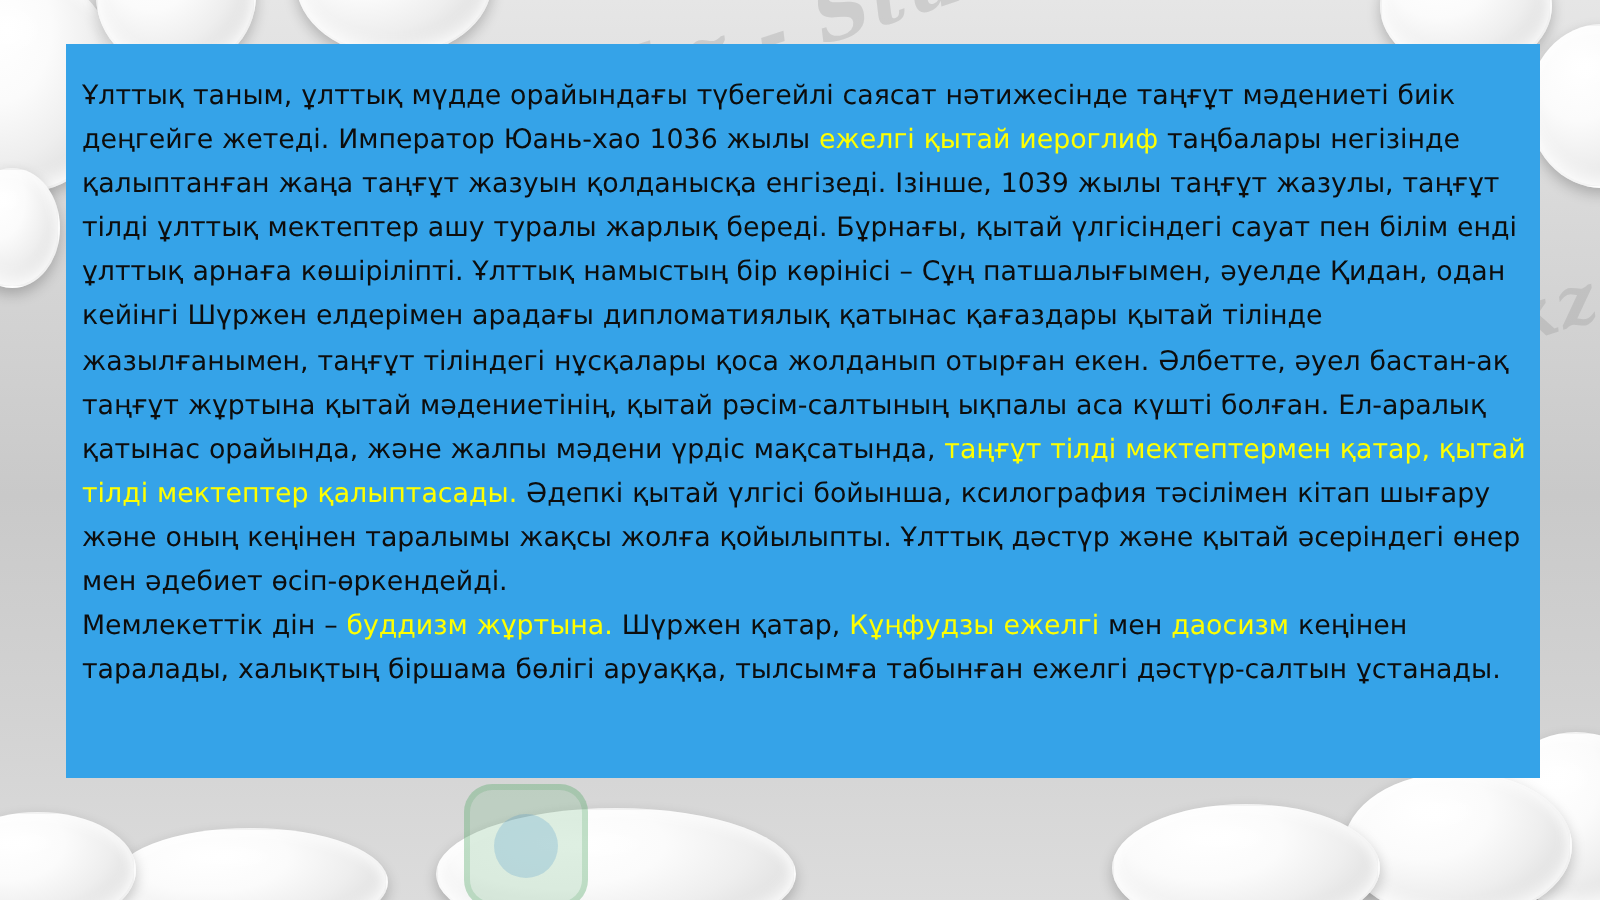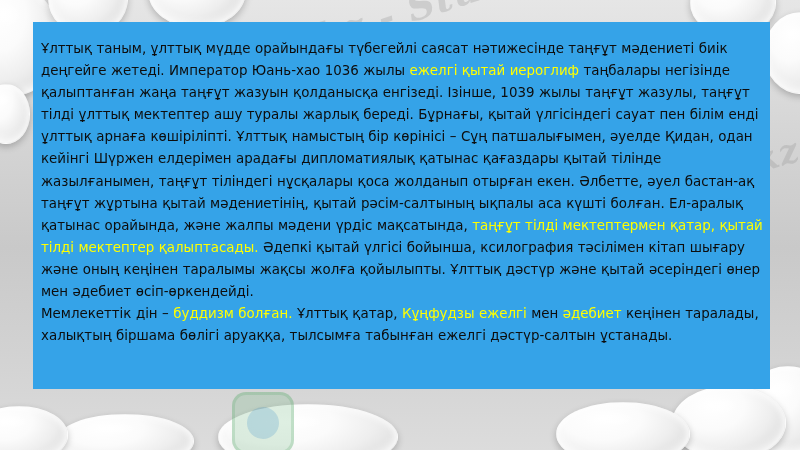--- a/index.html
+++ b/index.html
@@ -118,17 +118,17 @@
 
   <div class="watermark" style="left:196px; top:-6px; font-size:38px;">Stud.kz - Stud.kz</div>
   <div class="watermark" style="left:470px; top:180px; font-size:34px;">stud.kz - Stud.kz</div>
   <div class="watermark" style="left:120px; top:304px; font-size:40px;">kz - Stud.kz</div>
   <div class="watermark" style="left:620px; top:330px; font-size:30px;">Stud.kz</div>
   <div class="wm-logo" style="left:232px; top:392px;"></div>
 
   <div id="textbox">
     <div id="bodytext">
       <p class="para"><span><span>Ұлттық таным, ұлттық мүдде орайындағы түбегейлі саясат нәтижесінде таңғұт мәдениеті биік деңгейге жетеді. Император Юань-хао 1036 жылы </span><span class="hl">ежелгі қытай иероглиф</span><span> таңбалары негізінде қалыптанған жаңа таңғұт жазуын қолданысқа енгізеді. Ізінше, 1039 жылы таңғұт жазулы, таңғұт тілді ұлттық мектептер ашу туралы жарлық береді. Бұрнағы, қытай үлгісіндегі сауат пен білім енді ұлттық арнаға көшіріліпті. Ұлттық намыстың бір көрінісі – Сұң патшалығымен, әуелде Қидан, одан кейінгі Шүржен елдерімен арадағы дипломатиялық қатынас қағаздары қытай тілінде жазылғанымен, таңғұт тіліндегі нұсқалары қоса жолданып отырған екен. Әлбетте, әуел бастан-ақ таңғұт жұртына қытай мәдениетінің, қытай рәсім-салтының ықпалы аса күшті болған. Ел-аралық қатынас орайында, және жалпы мәдени үрдіс мақсатында, </span><span class="hl">таңғұт тілді мектептермен қатар, қытай тілді мектептер қалыптасады.</span><span> Әдепкі қытай үлгісі бойынша, ксилография тәсілімен кітап шығару және оның кеңінен таралымы жақсы жолға қойылыпты. Ұлттық дәстүр және қытай әсеріндегі өнер мен әдебиет өсіп-өркендейді.</span></span></p>
-      <p class="para"><span><span>Мемлекеттік дін – </span><span class="hl">буддизм болған.</span><span> Ұлттық қатар, </span><span class="hl">Кұңфудзы ежелгі</span><span> мен </span><span class="hl">әдебиет</span><span> кеңінен таралады, халықтың біршама бөлігі аруаққа, тылсымға табынған ежелгі дәстүр-салтын ұстанады.</span></span></p>
+      <p class="para"><span><span>Мемлекеттік дін – </span><span class="hl">буддизм жұртына.</span><span> Шүржен қатар, </span><span class="hl">Кұңфудзы ежелгі</span><span> мен </span><span class="hl">даосизм</span><span> кеңінен таралады, халықтың біршама бөлігі аруаққа, тылсымға табынған ежелгі дәстүр-салтын ұстанады.</span></span></p>
     </div>
   </div>
 
 </div>
 
 </body></html>

